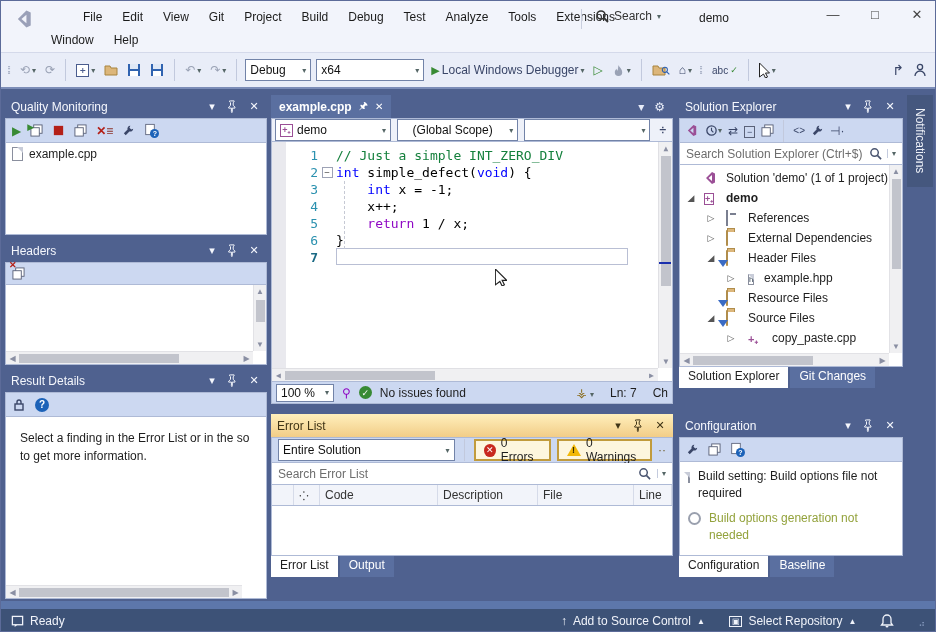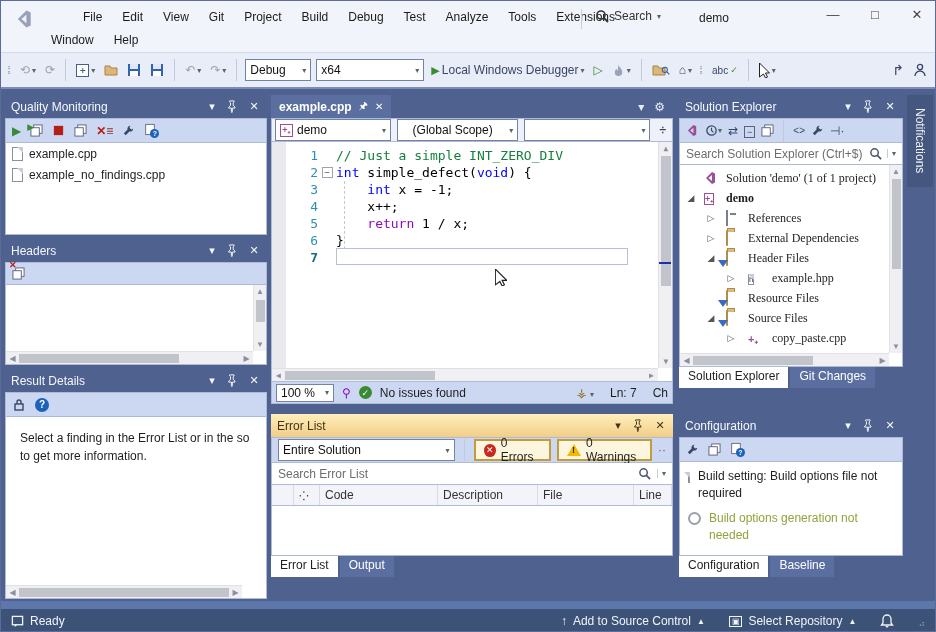--- a/index.html
+++ b/index.html
@@ -91,21 +91,21 @@
   .colcell { border-right:1px solid #d6dbe9; display:flex; align-items:center; padding:0 5px; overflow:hidden; }
   
   .bottabs { display:flex; margin-top:0; height:21px; }
   .btab { padding:2px 9px 0; font-size:12px; color:#fff; background:#5a6fa0; margin-right:2px; height:21px; }
   .btab.active { background:#fff; color:#1e1e1e; }
 
   
   .trow { position:relative; height:20px; display:flex; align-items:center; white-space:nowrap; }
   .texp { position:absolute; width:10px; text-align:center; font-size:9px; color:#555; }
   .ticon { position:absolute; width:16px; height:14px; }
-  .tlbl { position:absolute;font-family:Liberation Serif, serif; }
+  .tlbl { position:absolute; }
   .bold { font-weight:bold; }
 
   
   .i-folder { width:15px; height:11px; background:#dcb67a; border:1px solid #b08d4c; border-radius:1px; position:relative; margin-top:2px; }
   .i-folder::before { content:""; position:absolute; left:0; top:-3px; width:6px; height:3px; background:#dcb67a; border:1px solid #b08d4c; border-bottom:none; }
   .i-funnel { position:absolute; right:-1px; bottom:-2px; width:0; height:0; border-left:5px solid transparent; border-right:5px solid transparent; border-top:7px solid #3a6bc4; }
   .i-doc { width:11px; height:14px; background:#fff; border:1px solid #8a8f9e; position:relative; font-size:8px; color:#345; text-align:center; line-height:13px; }
   .i-doc::before { content:""; position:absolute; right:-1px; top:-1px; border:3px solid #c8ccd8; border-left-color:transparent; border-bottom-color:transparent; }
   .i-pp { color:#9b4f96; font-weight:bold; font-size:11px; letter-spacing:0; }
   .i-refs { width:14px; height:8px; border:1px solid #7a7f90; background:#fff; margin-top:3px; position:relative; }
@@ -356,24 +356,20 @@
             <rect x="2" y="1" width="10" height="12" fill="#fff" stroke="#5a6178"></rect>
           </svg>
           <span class="helpdot" style="width:9px;height:9px;font-size:7px;margin-left:-6px;margin-top:6px">?</span>
         </span>
     </div>
     <div class="pbody" id="qm-files">
         <div class="filerow">
           <span class="i-doc"></span>
           <span>example.cpp</span>
         </div>
-        <div class="filerow">
-          <span class="i-doc"></span>
-          <span>example_no_findings.cpp</span>
-        </div>
       </div>
   </div>
 
   <div class="panel" style="left:4px; top:238px; width:262px; height:126px;">
     <div class="ptitle">
       <span class="lbl">Headers</span>
       <span class="picons">
         <span class="ic">▾</span>
         <span class="ic">
             <svg class="ic" width="13" height="13" viewBox="0 0 14 14">
@@ -665,21 +661,21 @@
             <span class="tlbl" style="left: 68px;">External Dependencies</span>
           </div>
           <div class="trow">
             <span class="texp" style="left: 26px;">◢</span>
             <span class="ticon" style="left: 46px;"><span class="i-folder"><span class="i-funnel"></span></span></span>
             <span class="tlbl" style="left: 68px;">Header Files</span>
           </div>
           <div class="trow">
             <span class="texp" style="left: 46px;">▷</span>
             <span class="ticon" style="left: 68px;"><span class="i-doc">h</span></span>
-            <span class="tlbl" style="left: 92px;">example.hpp</span>
+            <span class="tlbl" style="left: 84px;">example.hpp</span>
           </div>
           <div class="trow">
             <span class="ticon" style="left: 46px;"><span class="i-folder"><span class="i-funnel"></span></span></span>
             <span class="tlbl" style="left: 68px;">Resource Files</span>
           </div>
           <div class="trow">
             <span class="texp" style="left: 26px;">◢</span>
             <span class="ticon" style="left: 46px;"><span class="i-folder"><span class="i-funnel"></span></span></span>
             <span class="tlbl" style="left: 68px;">Source Files</span>
           </div>

